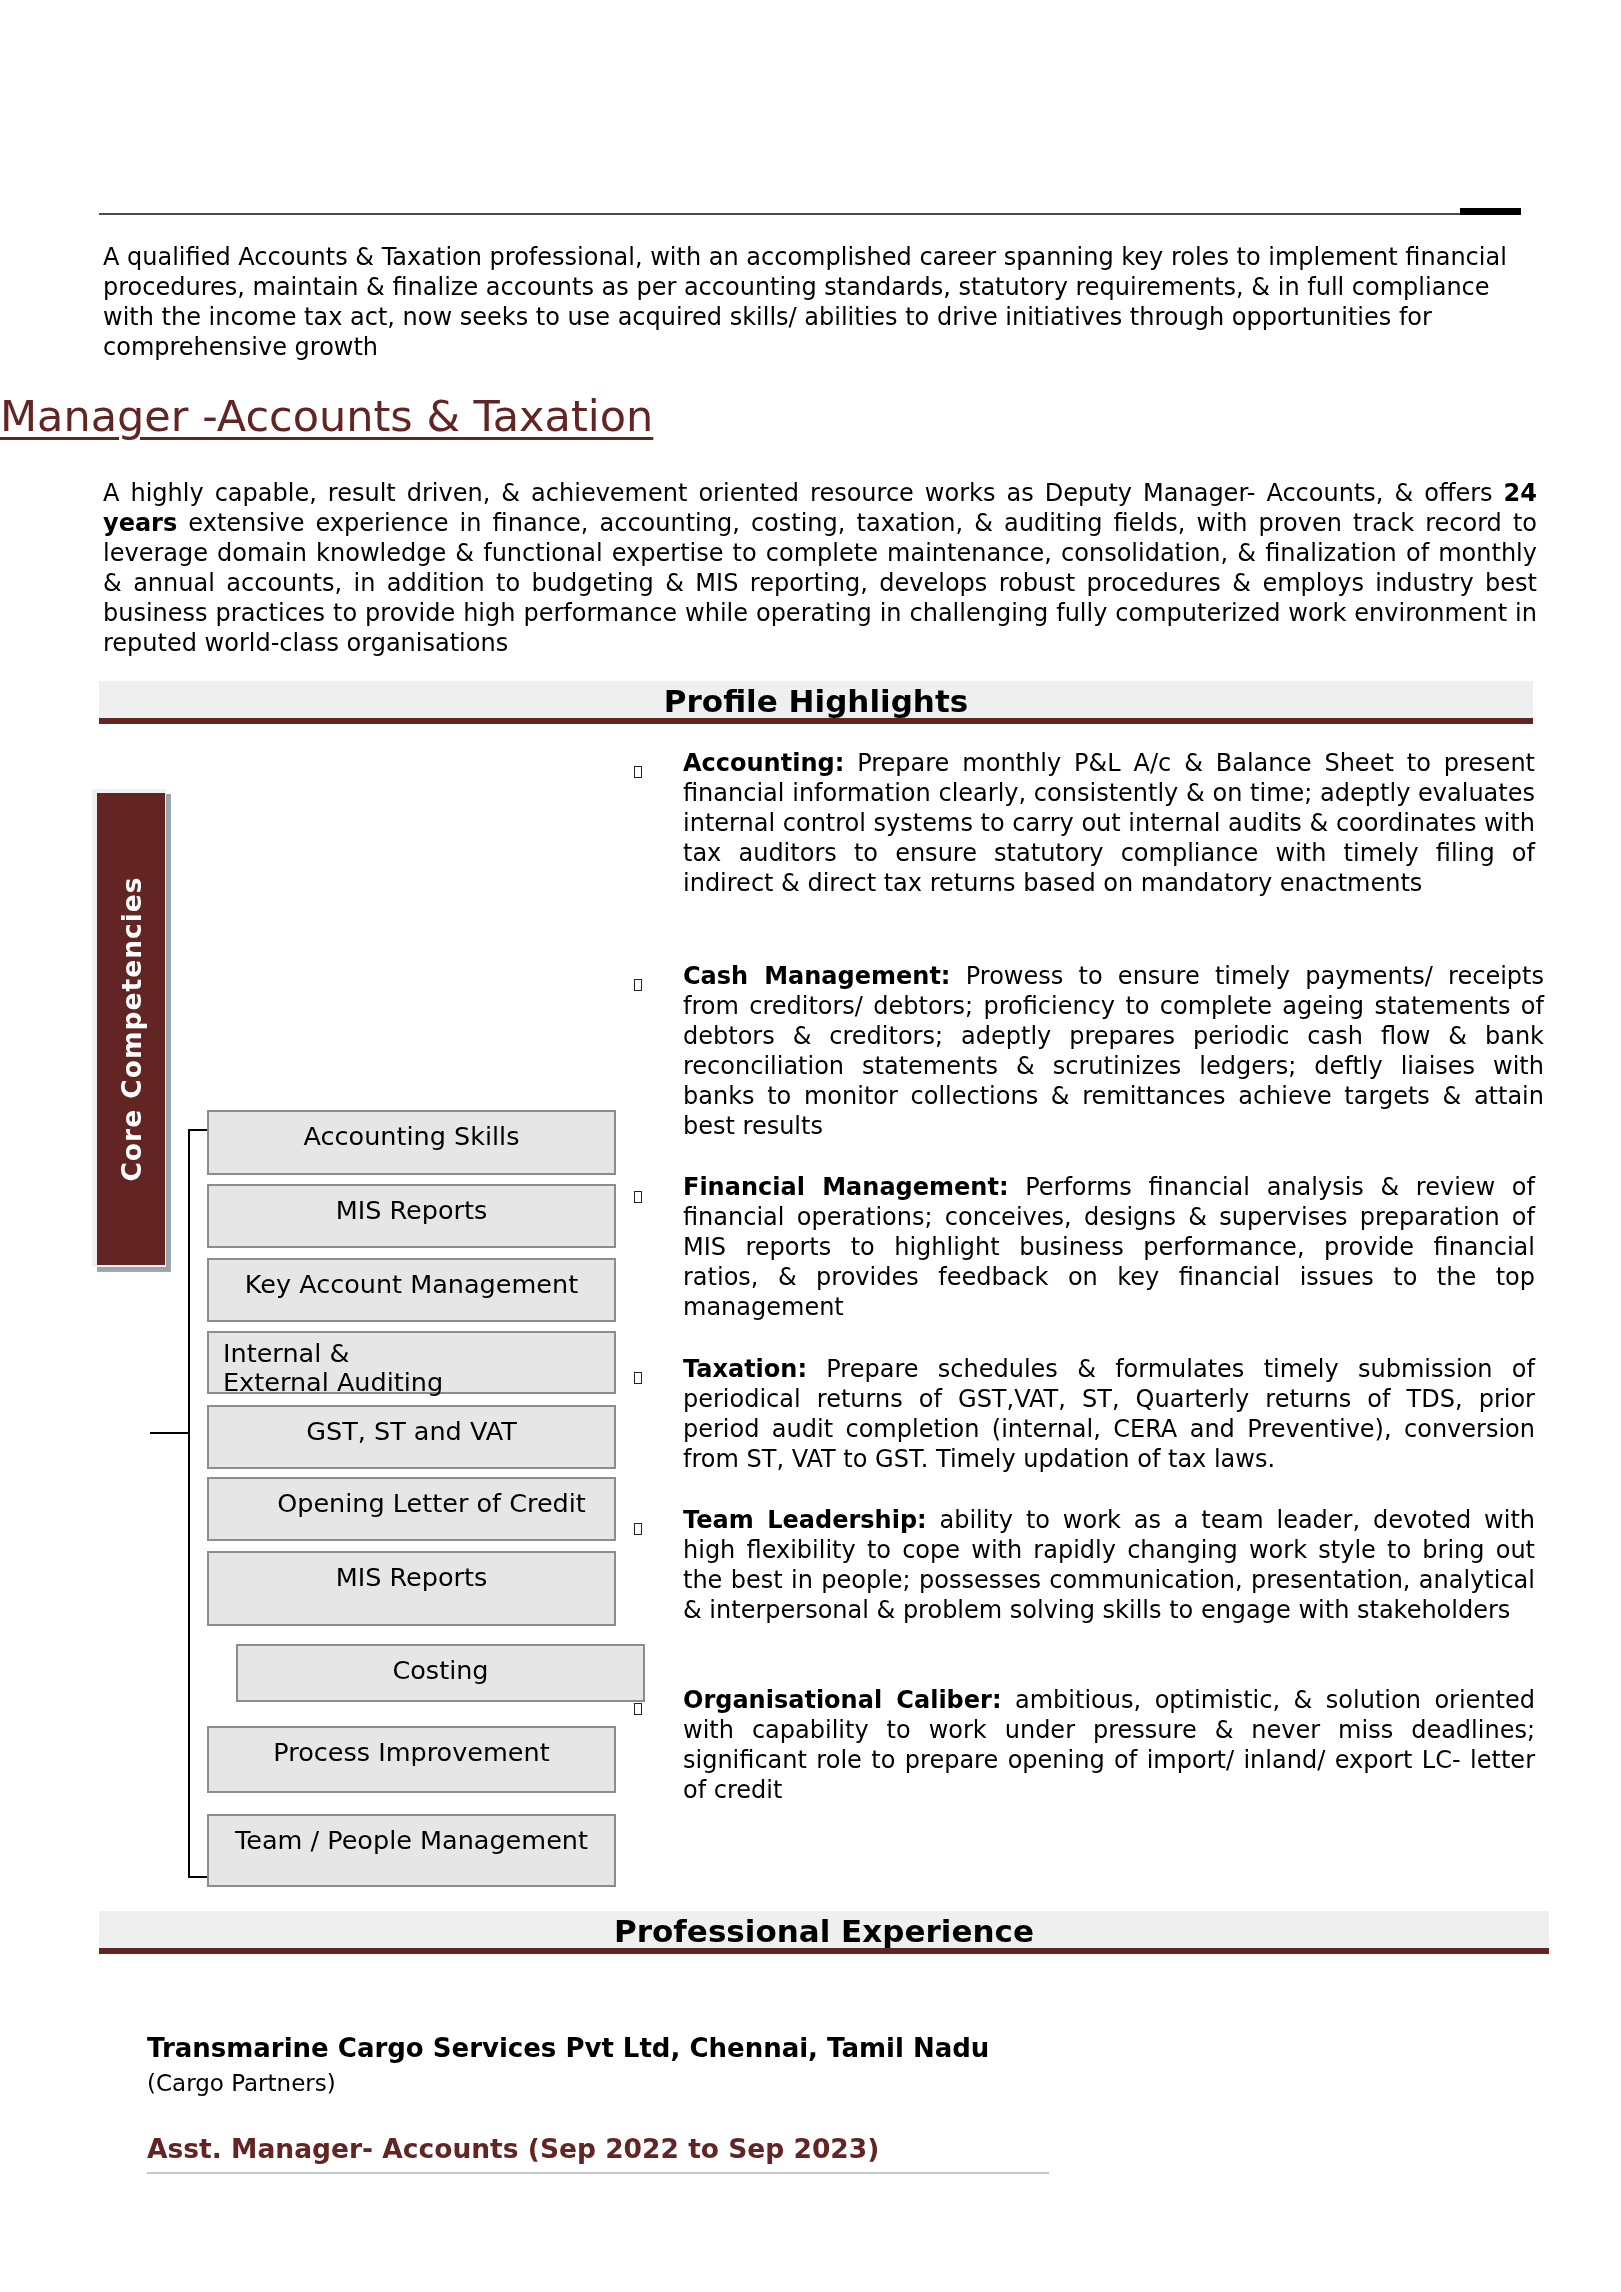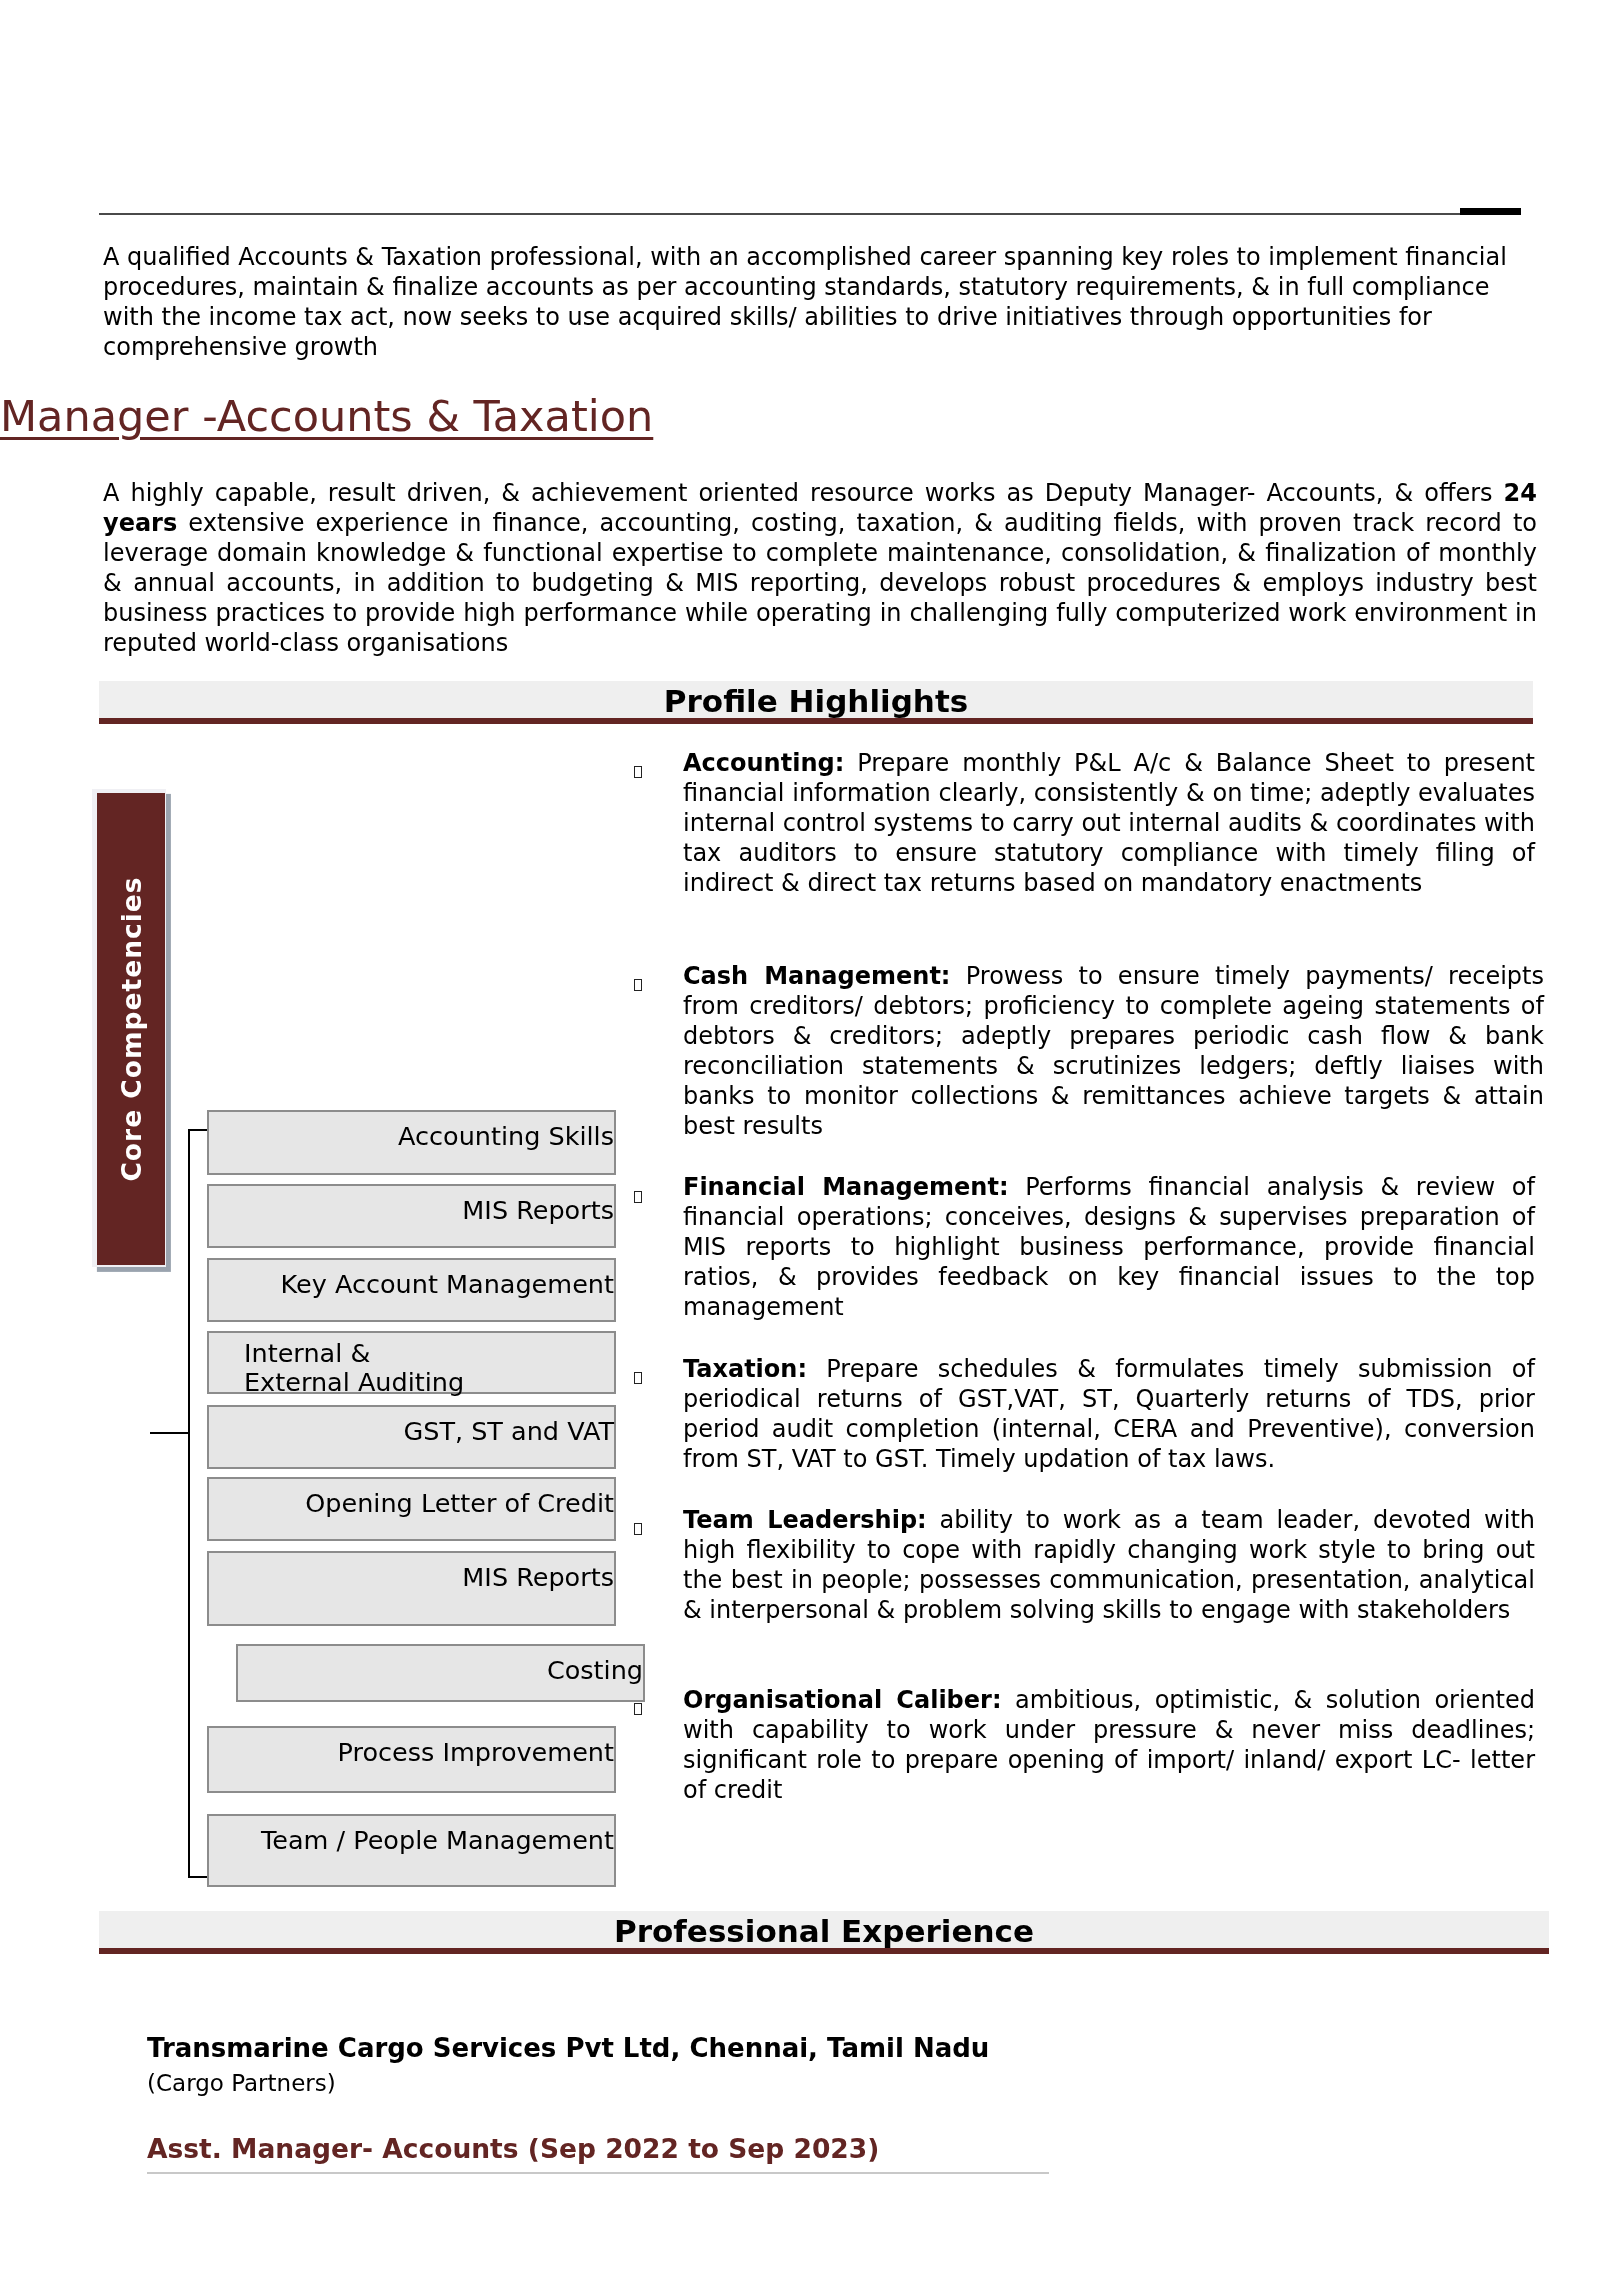--- a/index.html
+++ b/index.html
@@ -16,21 +16,21 @@
   .title span { text-decoration:underline; text-decoration-thickness:2.9px; text-underline-offset:5.9px; }
   .band { left:99px; width:1434px; height:37px; background:#efefef; border-bottom:6.9px solid #632523; }
   .band-title { position:absolute; left:0; right:0; top:0; text-align:center; font-size:31px; font-weight:bold; line-height:41px; }
   .core-outer { left:92px; top:789px; width:74px; height:478px; background:#f0f0f4; box-shadow:4.9px 4.9px 0 #9aa3ae; }
   .core-inner { position:absolute; left:4.9px; top:3.9px; width:68px; height:472px; background:#632523; }
   .core-text { position:absolute; left:50%; top:50%; transform:translate(-50%,-50%) rotate(-90deg);
                white-space:nowrap; color:#fff; font-weight:bold; font-size:26.5px; letter-spacing:1px; }
   .tree-v { left:188px; top:1129px; width:2px; height:749px; background:#000; }
   .tree-h { height:2px; background:#000; }
   .skill { left:207px; width:409px; background:#e6e6e6; border:2.9px solid #8c8c8c; box-sizing:border-box;
-           font-size:25.5px; line-height:29px; text-align:right; padding-top:9.8px; }
+           font-size:25.5px; line-height:29px; text-align:center; padding-top:9.8px; }
   .skill.wrap { text-align:left; padding-left:19.6px; line-height:29px; overflow:visible; }
   .bullet { left:634px; width:7.8px; height:11.8px; border:1px solid #222; box-sizing:border-box; }
   .hl { left:683px; width:852px; font-size:24px; line-height:30px; text-align:justify; margin:0; }
   .hl b { font-weight:bold; }
   .company { left:147px; top:2033px; font-size:26px; font-weight:bold; }
   .company-sub { left:147px; top:2070px; font-size:23px; }
   .role { left:147px; top:2133px; font-size:26.5px; font-weight:bold; color:#632523; }
   .role-rule { left:147px; top:2172px; width:902px; height:2px; background:#c8c8c8; }
 </style>
 </head>
@@ -56,21 +56,21 @@
 </div>
 
 <div class="abs tree-v"></div>
 <div class="abs tree-h" style="left:150px; top:1432px; width:39px;"></div>
 <div class="abs tree-h" style="left:188px; top:1129px; width:18.6px;"></div>
 <div class="abs tree-h" style="left:188px; top:1876px; width:18.6px;"></div>
 
 <div class="abs skill" style="top:1110px; height:65px;">Accounting Skills</div>
 <div class="abs skill" style="top:1184px; height:64px;">MIS Reports</div>
 <div class="abs skill" style="top:1258px; height:64px;">Key Account Management</div>
-<div class="abs skill wrap" style="top:1331px; height:63px; padding-top:5.9px; padding-left:35px; text-indent:0; width:409px;">
+<div class="abs skill wrap" style="top:1331px; height:63px; padding-top:5.9px; padding-left:14px; text-indent:0; width:409px;">
   <span style="display:block; width:225px; margin-left:0; text-indent:0; line-height:29px;">Internal &amp; External Auditing</span>
 </div>
 <div class="abs skill" style="top:1405px; height:64px;">GST, ST and VAT</div>
 <div class="abs skill" style="top:1477px; height:64px;padding-left:40px;">Opening Letter of Credit</div>
 <div class="abs skill" style="top:1551px; height:75px;">MIS Reports</div>
 <div class="abs skill" style="top:1644px; height:58px;margin-left:29px;">Costing</div>
 <div class="abs skill" style="top:1726px; height:67px;">Process Improvement</div>
 <div class="abs skill" style="top:1814px; height:73px;">Team / People Management</div>
 
 <div class="abs bullet" style="top:766px;"></div>

